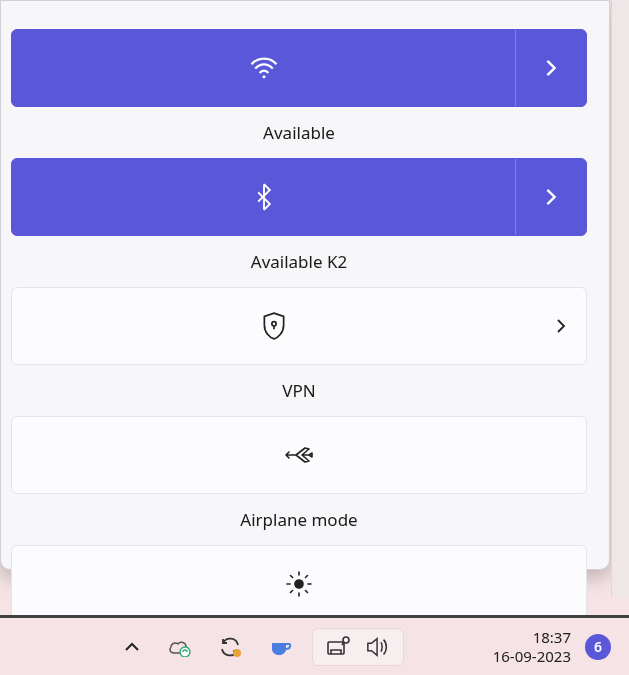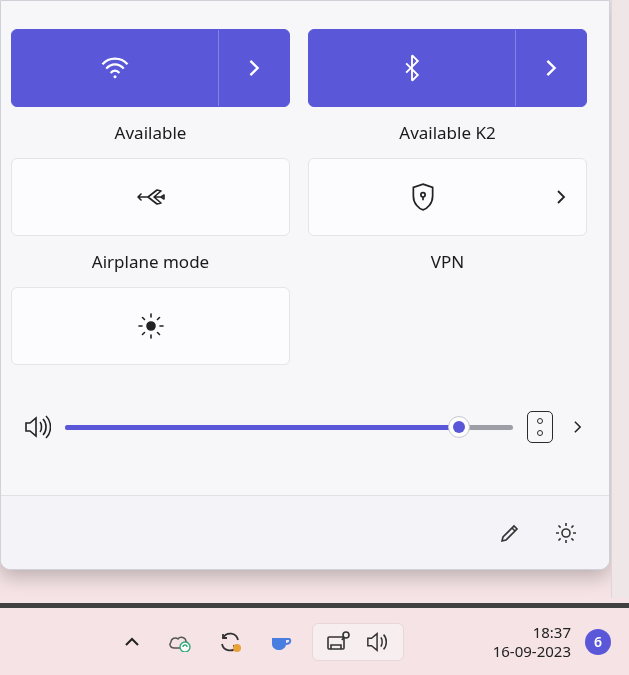--- a/index.html
+++ b/index.html
@@ -20,21 +20,21 @@
     background: #f7f7fa;
     border-radius: 0 0 10px 10px;
     box-shadow: 0 6px 20px rgba(0,0,0,0.25);
     border: 1px solid #d0d0d8;
     display: flex;
     flex-direction: column;
   }
   .tiles {
     padding: 28px 22px 10px 10px;
     display: grid;
-    grid-template-columns: repeat(2, 1fr);
+    grid-template-columns: repeat(1, 1fr);
     column-gap: 18px;
     row-gap: 14px;
   }
   .tile-block { display: flex; flex-direction: column; align-items: center; }
   .tile {
     width: 100%;
     height: 78px;
     border-radius: 6px;
     border: 1px solid #e4e4ea;
     background: #fcfcfe;
@@ -126,23 +126,23 @@
     gap: 26px;
     padding: 0 28px;
     background:#f4f4f8;
     border-radius:0 0 10px 10px;
   }
   .footer-btn{width:30px;height:30px;display:flex;align-items:center;justify-content:center;}
   
   .taskbar {
     position: absolute;
     left: 0; right: 0; bottom: 0;
-    height: 72px;
+    height: 60px;
     background: #f5e3e5;
-    border-top: 5px solid #404040;
+    border-top: 3px solid #404040;
     display: flex;
     align-items: center;
     padding: 0 18px 0 14px;
   }
   .tray-left{display:flex;align-items:center;gap:26px;margin-left:110px;}
   .tray-net{
     display:flex;align-items:center;gap:14px;
     background:#f7eef0;border:1px solid #e8d6d9;border-radius:6px;
     padding:6px 12px;margin-left:20px;
   }
@@ -196,44 +196,44 @@
         <div class="tile-expand">
           <svg width="12" height="20" viewBox="0 0 10 16" fill="none" stroke="#fff" stroke-width="2">
               <path d="M2 2 L8 8 L2 14"></path>
             </svg>
         </div>
       </div>
       <div class="tile-label">Available K2</div>
     </div>
 
     <div class="tile-block">
-      <div class="tile">
-        <svg width="32" height="28" viewBox="0 0 32 28" fill="none" stroke="#222" stroke-width="1.6">
-          <path d="M3 14 L13 14 L22 7 L26 8 L19 14 L26 14 L29 12 L29 16 L26 14 L19 14 L26 20 L22 21 L13 14 L3 14 L6 11 L3 14 L6 17 Z" stroke-linejoin="round"></path>
-        </svg>
-      </div>
-      <div class="tile-label">Airplane mode</div>
-    </div>
-
-    <div class="tile-block">
       <div class="tile split">
         <div class="tile-main" style="border-right:none;">
           <svg width="26" height="30" viewBox="0 0 24 28" fill="none" stroke="#222" stroke-width="1.6">
             <path d="M12 2 L21 5 V13 C21 20 16 25 12 26 C8 25 3 20 3 13 V5 Z"></path>
             <circle cx="12" cy="12" r="2"></circle>
             <path d="M12 14 V17"></path>
           </svg>
         </div>
         <div class="tile-expand">
           <svg width="10" height="16" viewBox="0 0 10 16" fill="none" stroke="#222" stroke-width="1.8">
               <path d="M2 2 L8 8 L2 14"></path>
             </svg>
         </div>
       </div>
       <div class="tile-label">VPN</div>
+    </div>
+
+    <div class="tile-block">
+      <div class="tile">
+        <svg width="32" height="28" viewBox="0 0 32 28" fill="none" stroke="#222" stroke-width="1.6">
+          <path d="M3 14 L13 14 L22 7 L26 8 L19 14 L26 14 L29 12 L29 16 L26 14 L19 14 L26 20 L22 21 L13 14 L3 14 L6 11 L3 14 L6 17 Z" stroke-linejoin="round"></path>
+        </svg>
+      </div>
+      <div class="tile-label">Airplane mode</div>
     </div>
 
     <div class="tile-block">
       <div class="tile">
         <svg width="30" height="30" viewBox="0 0 30 30" fill="none" stroke="#222" stroke-width="1.6">
           <circle cx="15" cy="15" r="4" fill="#222"></circle>
           <g stroke-linecap="round">
             <line x1="15" y1="3" x2="15" y2="6"></line>
             <line x1="15" y1="24" x2="15" y2="27"></line>
             <line x1="3" y1="15" x2="6" y2="15"></line>

